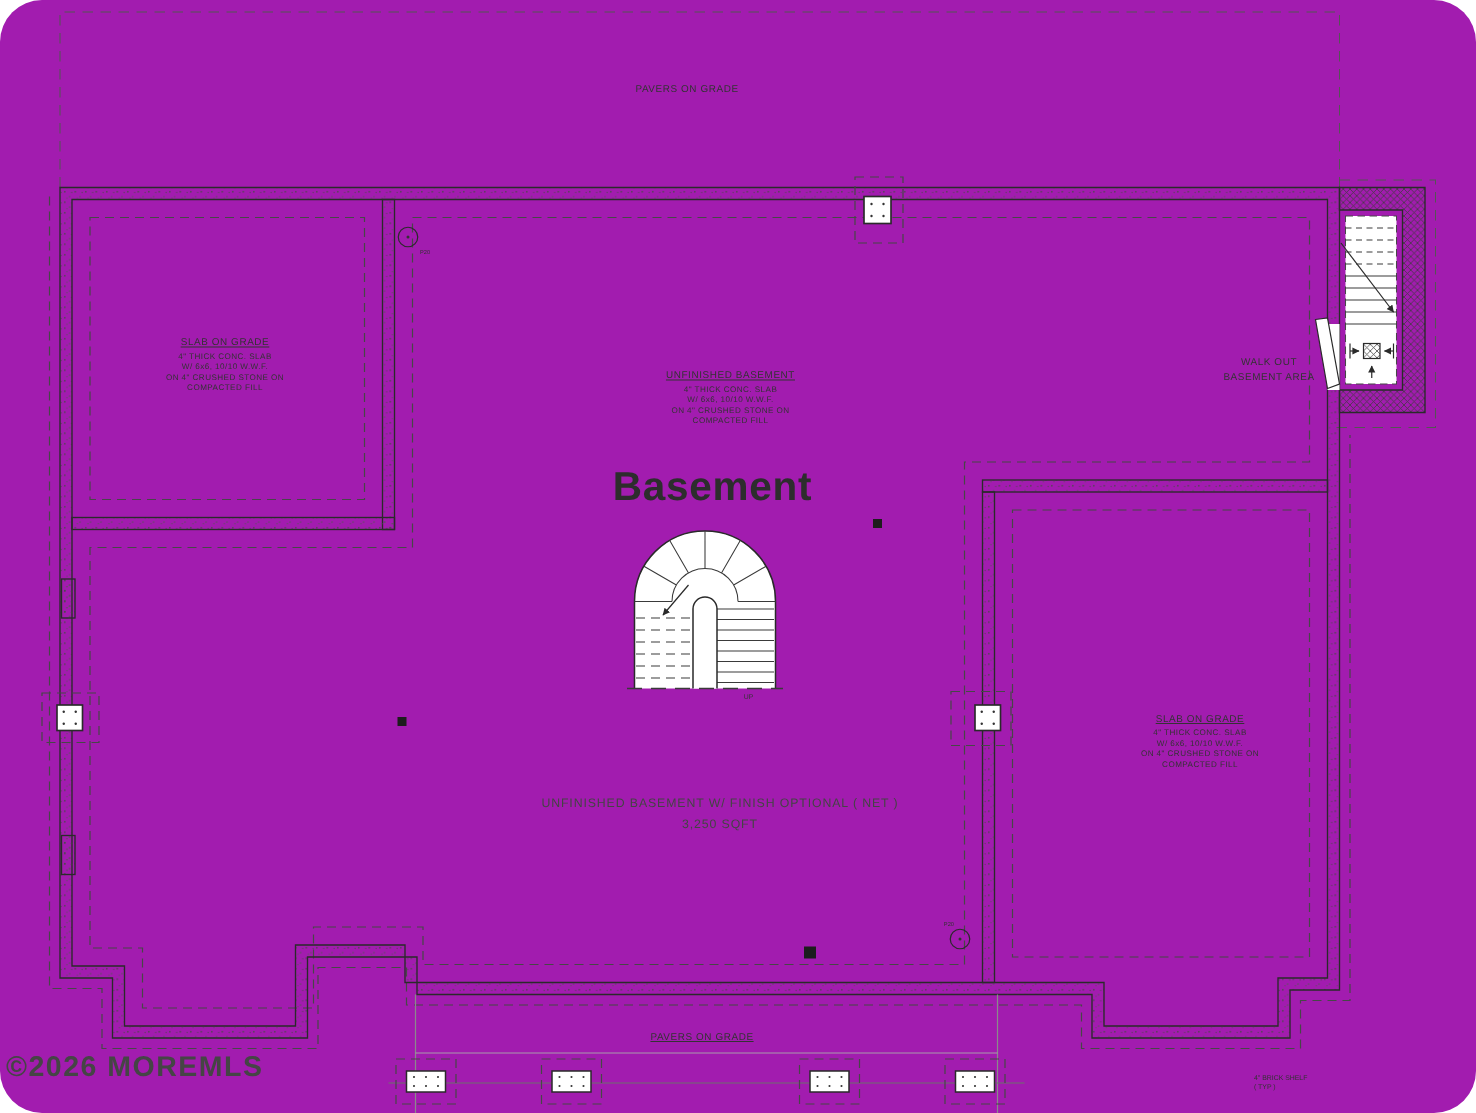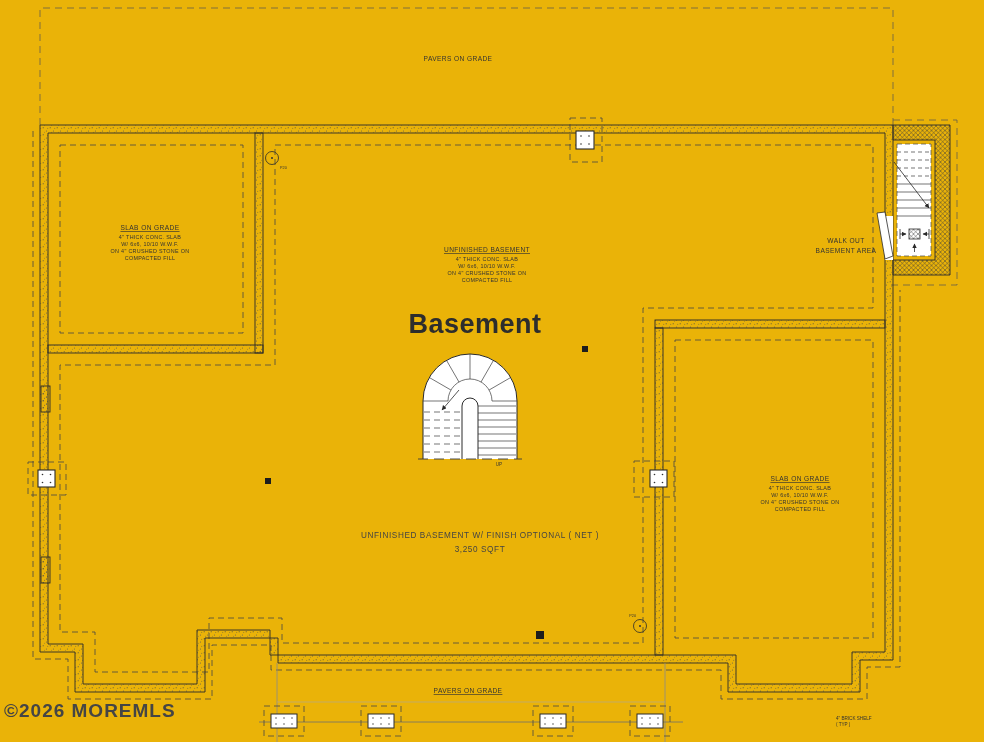--- a/index.html
+++ b/index.html
@@ -1,17 +1,17 @@
 <!DOCTYPE html>
 <html><head>
 <meta charset="utf-8">
 <style>
   html,body{margin:0;padding:0;background:#fff;}
-  .page{position:relative;width:984px;height:742px;background:#eab308;overflow:hidden;
-        font-family:"Liberation Sans", sans-serif;}
+  .page{position:relative;width:984px;height:742px;background:#a21caf;overflow:hidden;
+        font-family:"Liberation Sans", sans-serif;border-radius:28px;}
   svg text{font-family:"Liberation Sans", sans-serif;fill:#333;}
   .t3{font-size:3.8px;}
   .t4{font-size:4.6px;}
   .t5{font-size:5.4px;letter-spacing:0.3px;}
   .t6{font-size:6.6px;letter-spacing:0.4px;}
   .t8{font-size:8.2px;letter-spacing:0.6px;fill:#444;}
   .bigtitle{font-size:27px;font-weight:bold;fill:#2d2d2d;letter-spacing:0.5px;}
   .wm{font-size:19px;font-weight:bold;fill:#454545;letter-spacing:1px;}
   .u{text-decoration:underline;}
   .thin{stroke:#2a2a2a;stroke-width:0.8;fill:none;}

